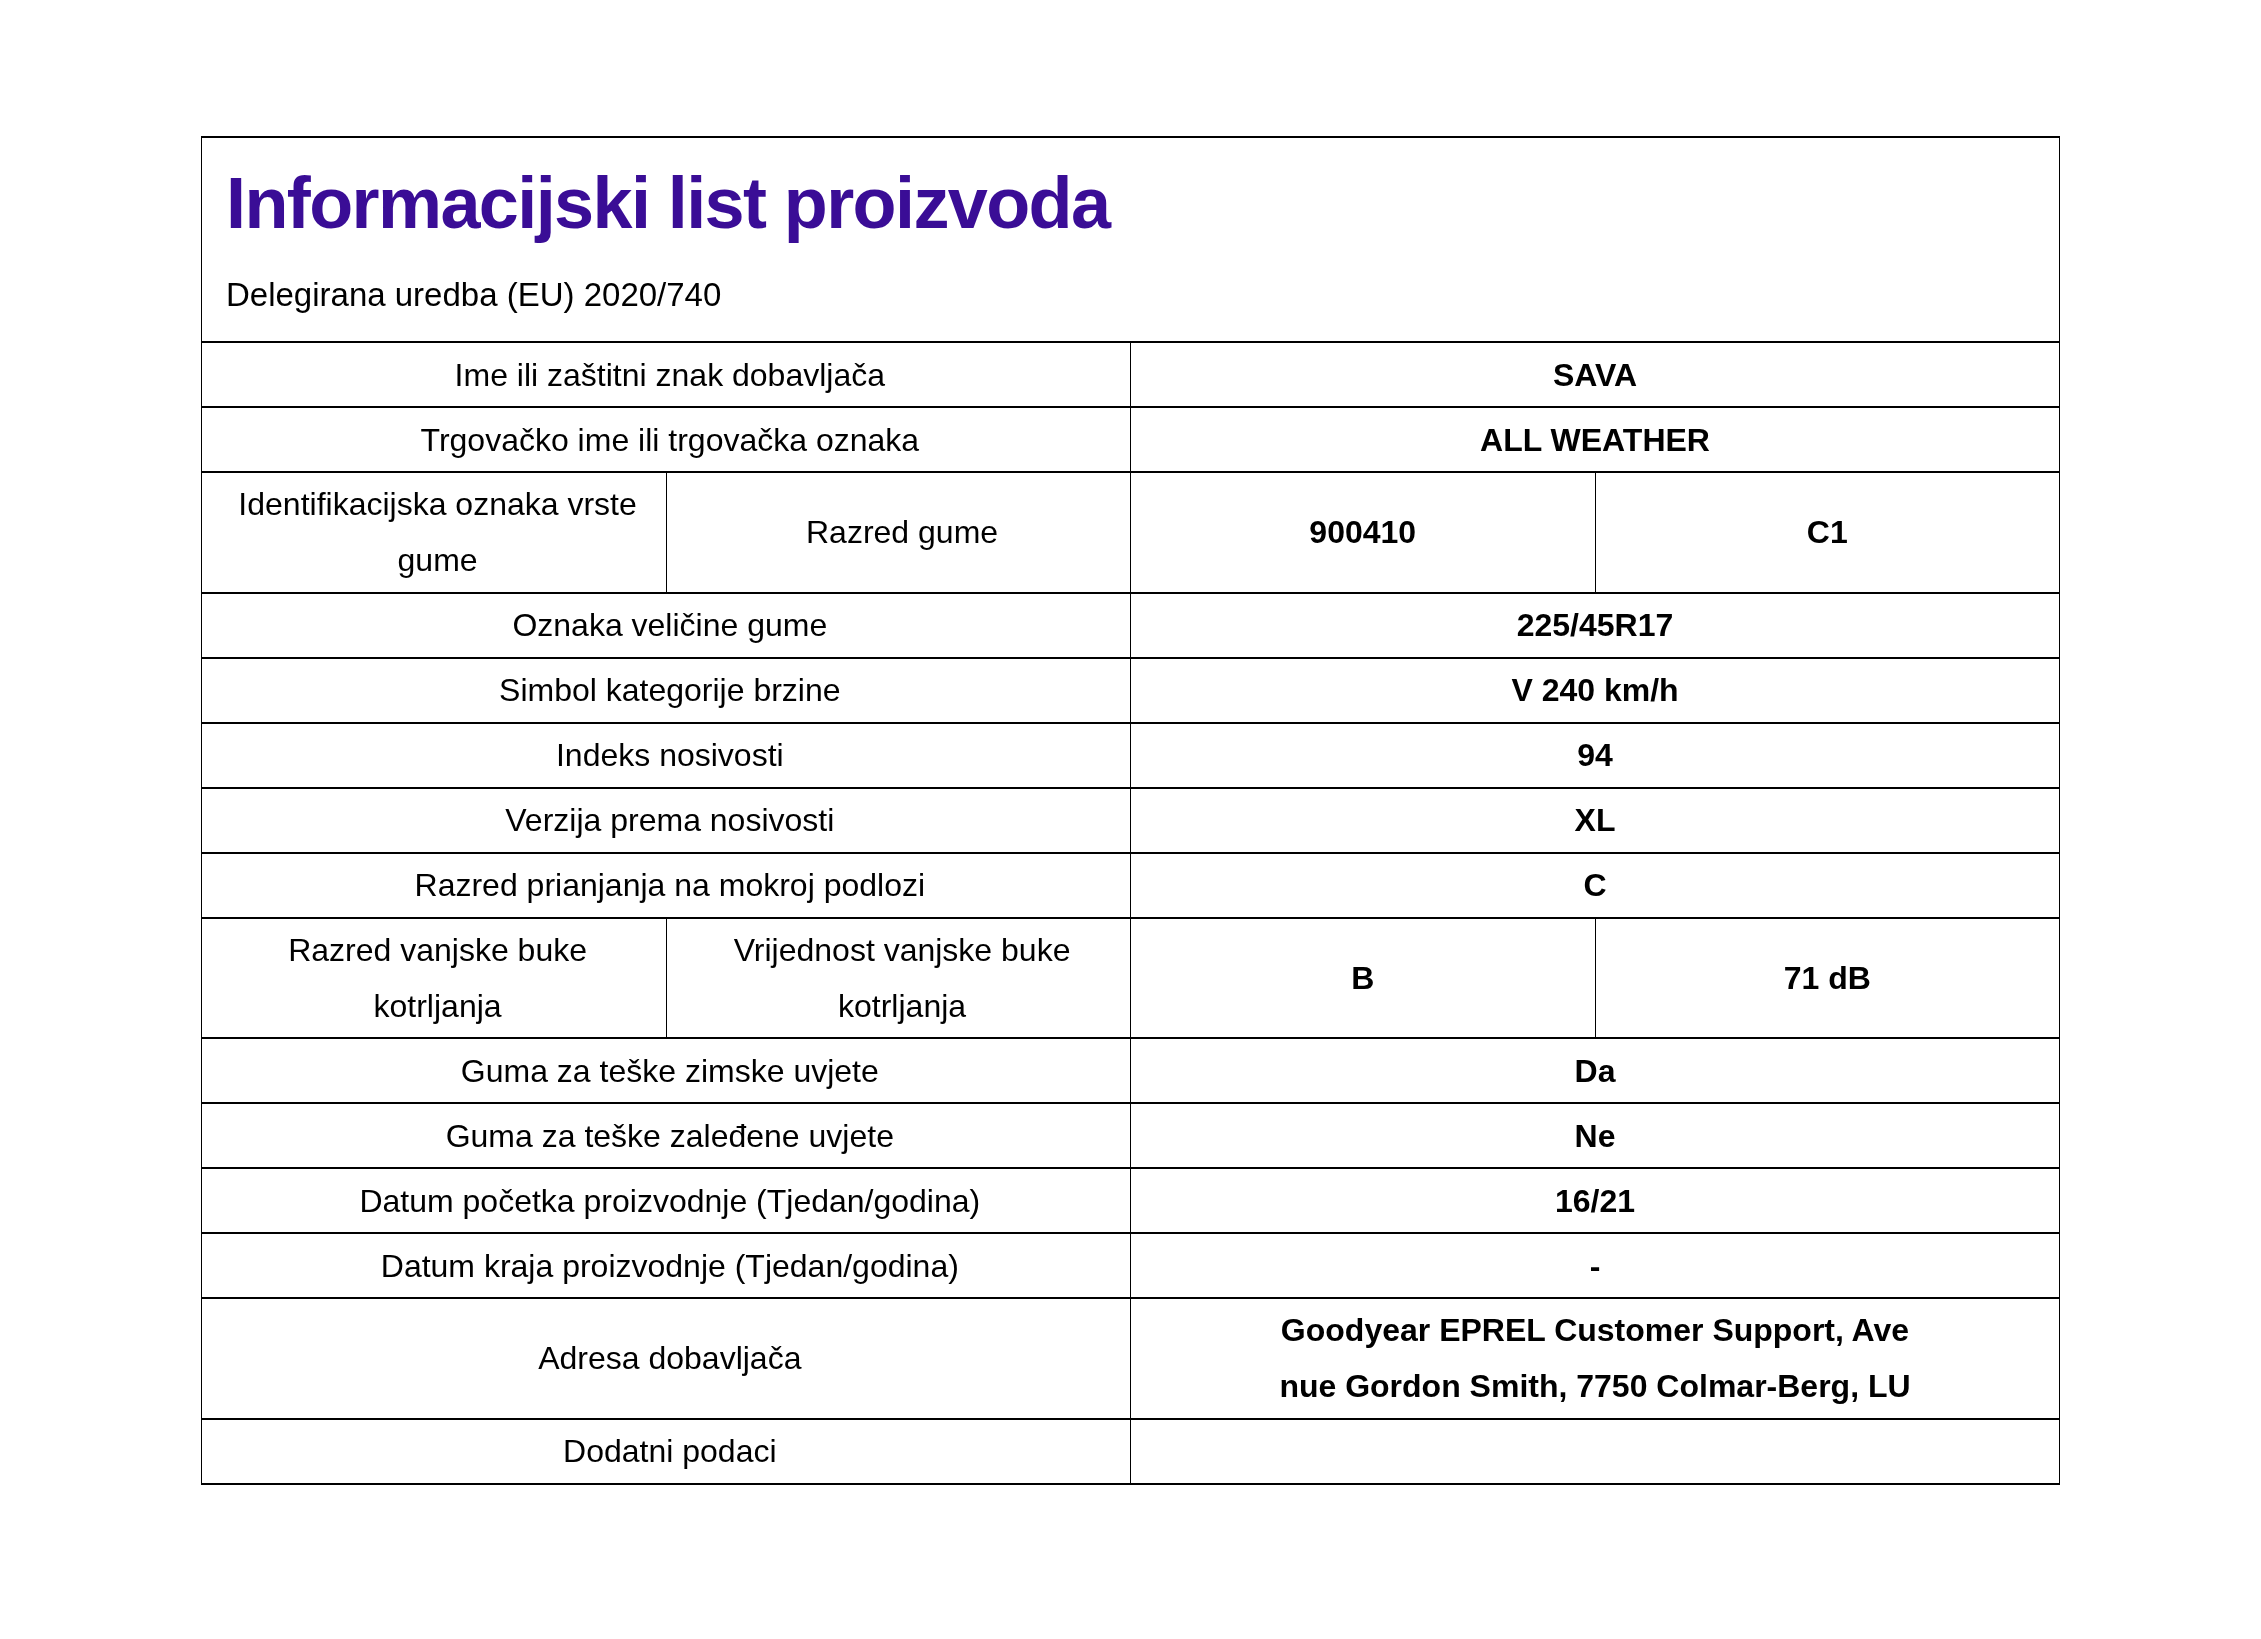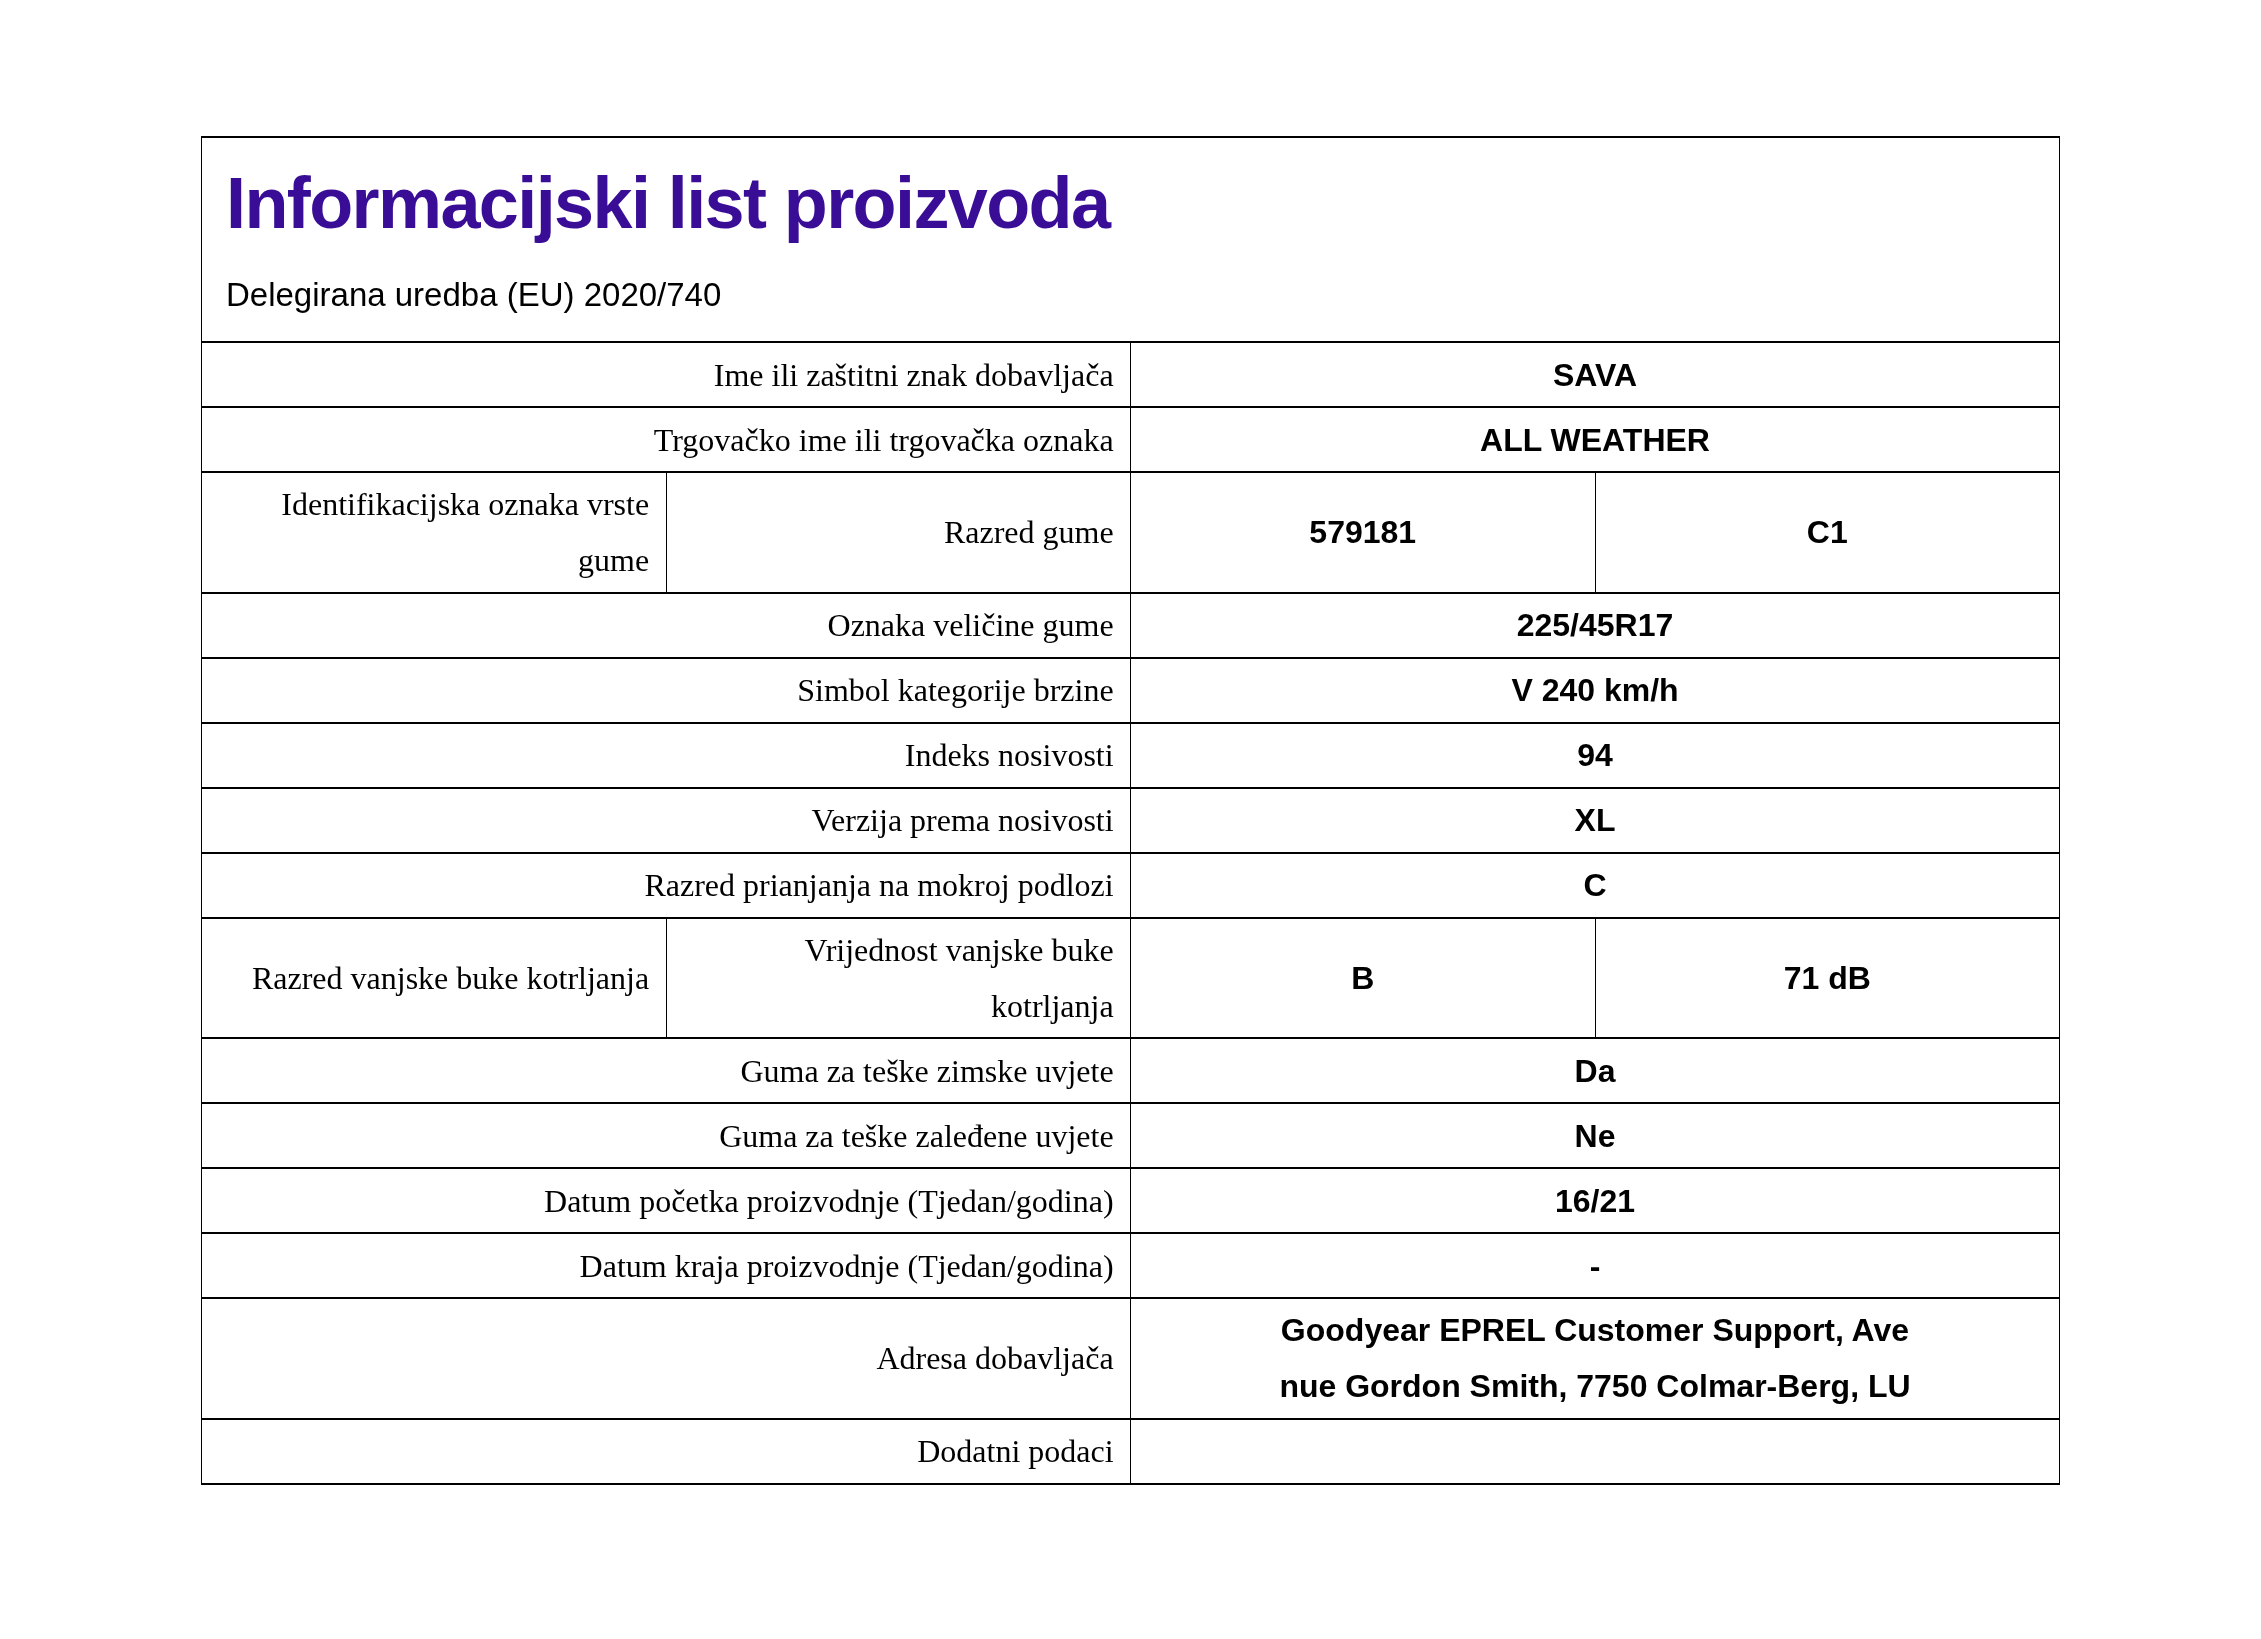--- a/index.html
+++ b/index.html
@@ -46,24 +46,23 @@
     color: #3A0D96;
   }
   p.doc-subtitle {
     margin: 31px 0 0 0;
     font-size: 33px;
     line-height: 1.2;
     color: #000000;
     font-weight: normal;
   }
   td.label {
-    text-align: right;
+    text-align: center;
     padding: 3.3px 16.4px 3.3px 24px;
     font-weight: normal;
-    font-family: Liberation Serif, serif;
   }
   td.value {
     text-align: center;
     padding: 3.3px 11px;
     font-weight: bold;
   }
   td.preline { white-space: pre-line; line-height: 1.8; }
   tr.r-head  { height: 205px; }
   tr.r-std   { height: 65px; }
   tr.r-tall  { height: 119px; margin-top: 12px; }
@@ -95,21 +94,21 @@
     </tr>
 
     <tr class="r-std">
       <td class="label" colspan="2">Trgovačko ime ili trgovačka oznaka</td>
       <td class="value" colspan="2">ALL WEATHER</td>
     </tr>
 
     <tr class="r-tall">
       <td class="label">Identifikacijska oznaka vrste gume</td>
       <td class="label">Razred gume</td>
-      <td class="value">579181</td>
+      <td class="value">900410</td>
       <td class="value">C1</td>
     </tr>
 
     <tr class="r-std">
       <td class="label" colspan="2">Oznaka veličine gume</td>
       <td class="value" colspan="2">225/45R17</td>
     </tr>
 
     <tr class="r-std">
       <td class="label" colspan="2">Simbol kategorije brzine</td>

